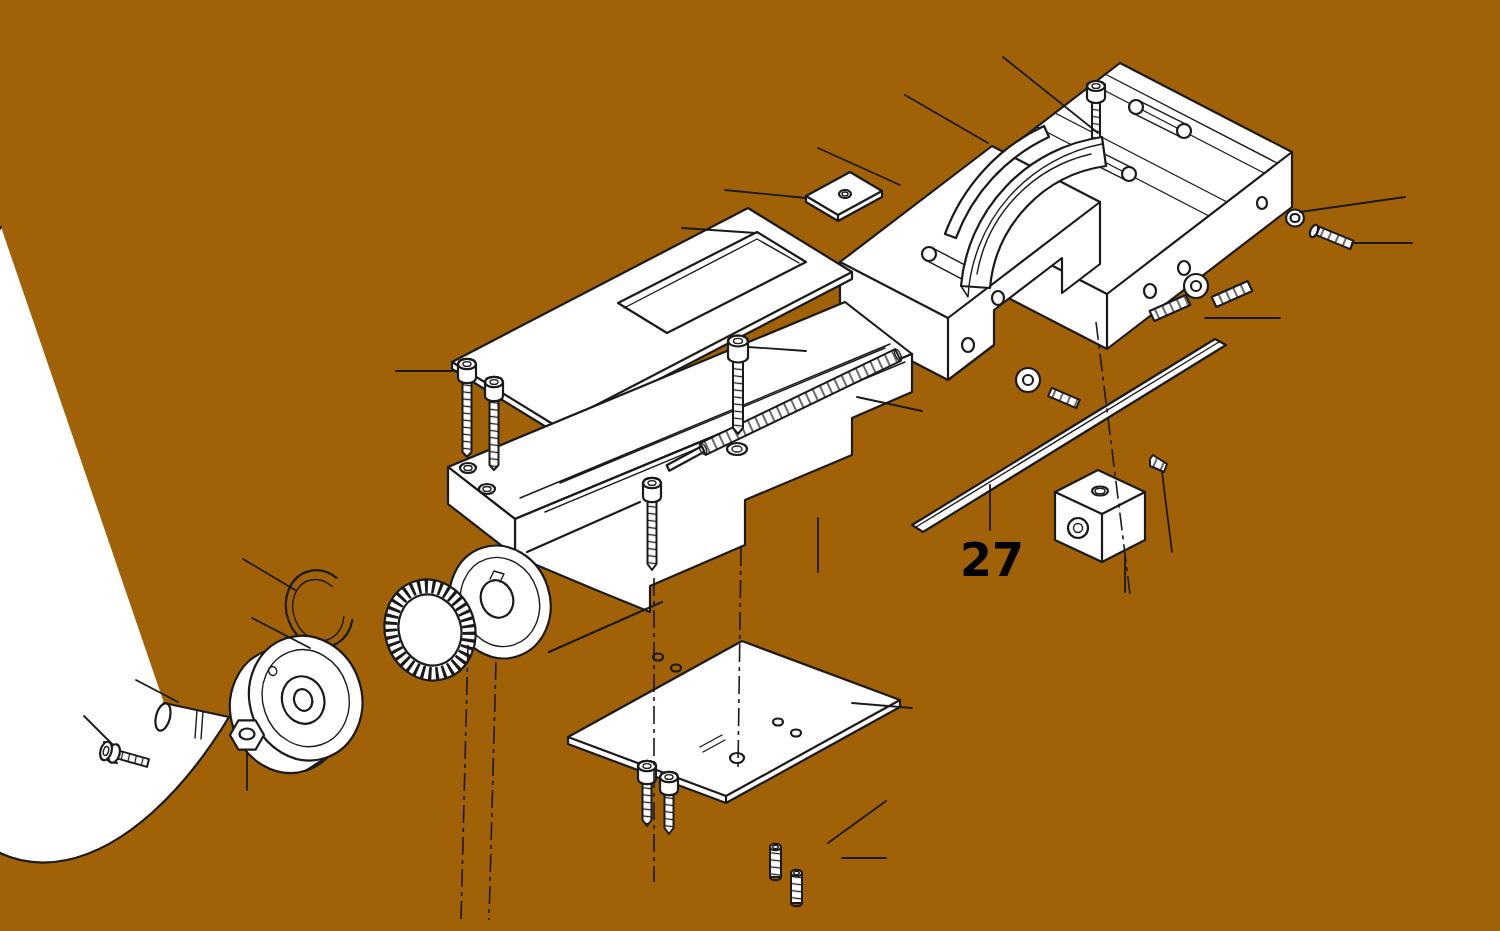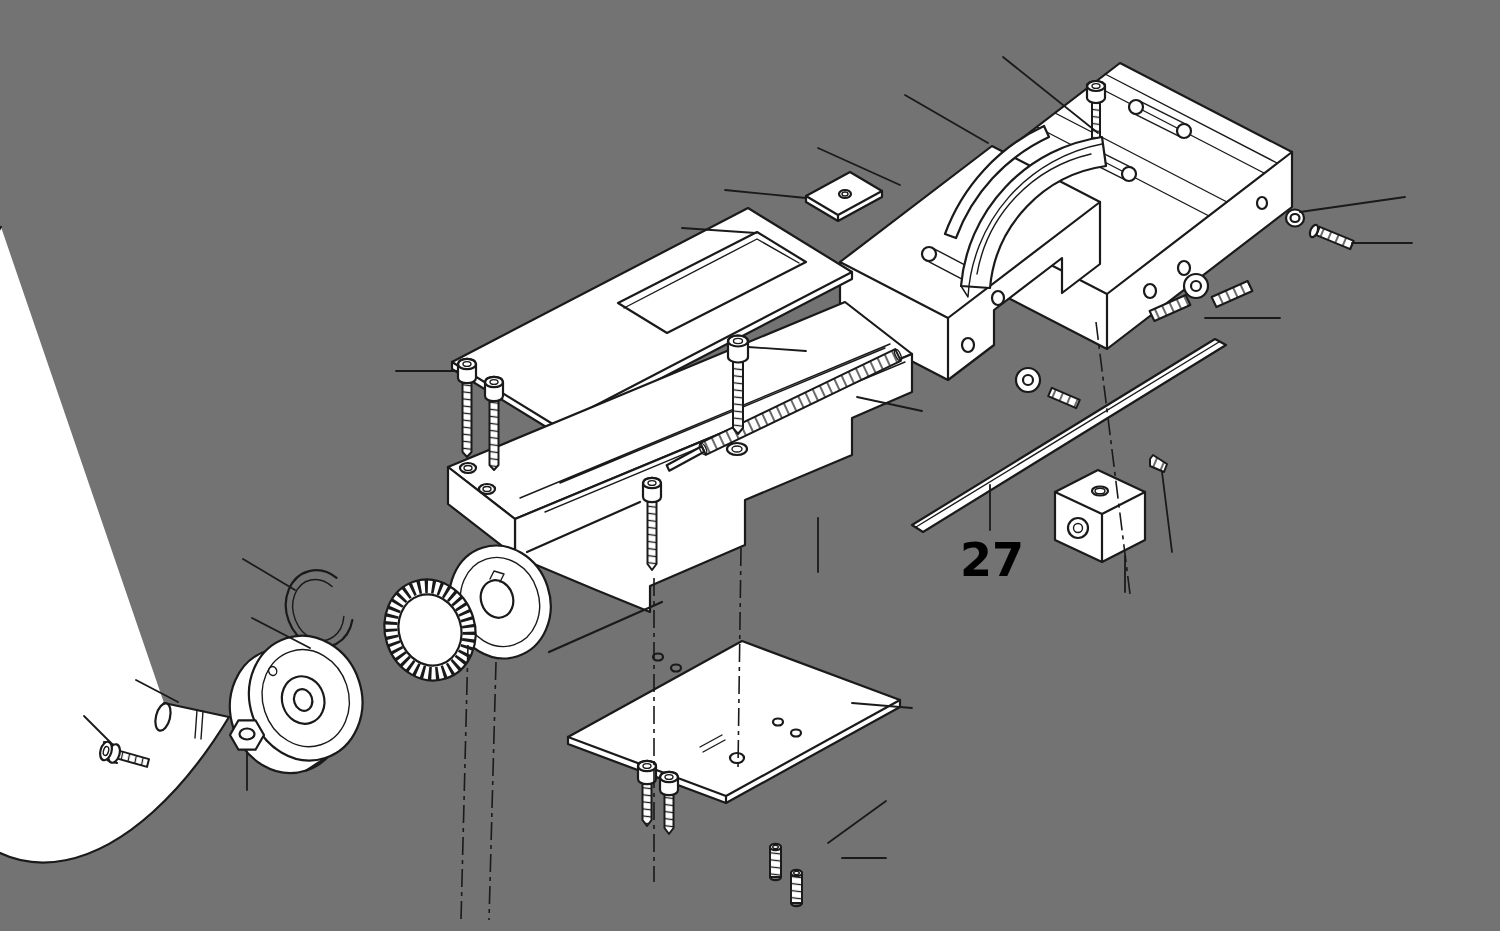--- a/index.html
+++ b/index.html
@@ -1,16 +1,16 @@
 <!DOCTYPE html>
 <html><head>
 <meta charset="utf-8">
 <style>
   html,body{margin:0;padding:0;background:#ffffff;}
-  .stage{width:1500px;height:931px;background:#737373;overflow:hidden;}
+  .stage{width:1500px;height:931px;background:#a16207;overflow:hidden;}
   svg{display:block;}
   .s{fill:#ffffff;stroke:#1a1a1a;stroke-width:2.2;stroke-linejoin:round;stroke-linecap:round;}
   .l{fill:none;stroke:#1a1a1a;stroke-width:2.2;stroke-linejoin:round;stroke-linecap:round;}
   .t{fill:none;stroke:#1a1a1a;stroke-width:1.4;stroke-linejoin:round;stroke-linecap:round;}
   .w{fill:#ffffff;stroke:none;}
   .th{stroke:#1a1a1a;stroke-width:2;stroke-linejoin:round;}
   .cl{fill:none;stroke:#1a1a1a;stroke-width:1.6;stroke-dasharray:18 5 4 5;}
   .ld{fill:none;stroke:#1a1a1a;stroke-width:1.8;stroke-linecap:round;}
   .kn{fill:none;stroke:#1a1a1a;stroke-width:13;stroke-dasharray:3 4;}
   .callout{font-family:"DejaVu Sans","Liberation Sans",sans-serif;font-size:46px;font-weight:bold;fill:#000;stroke:none;}

